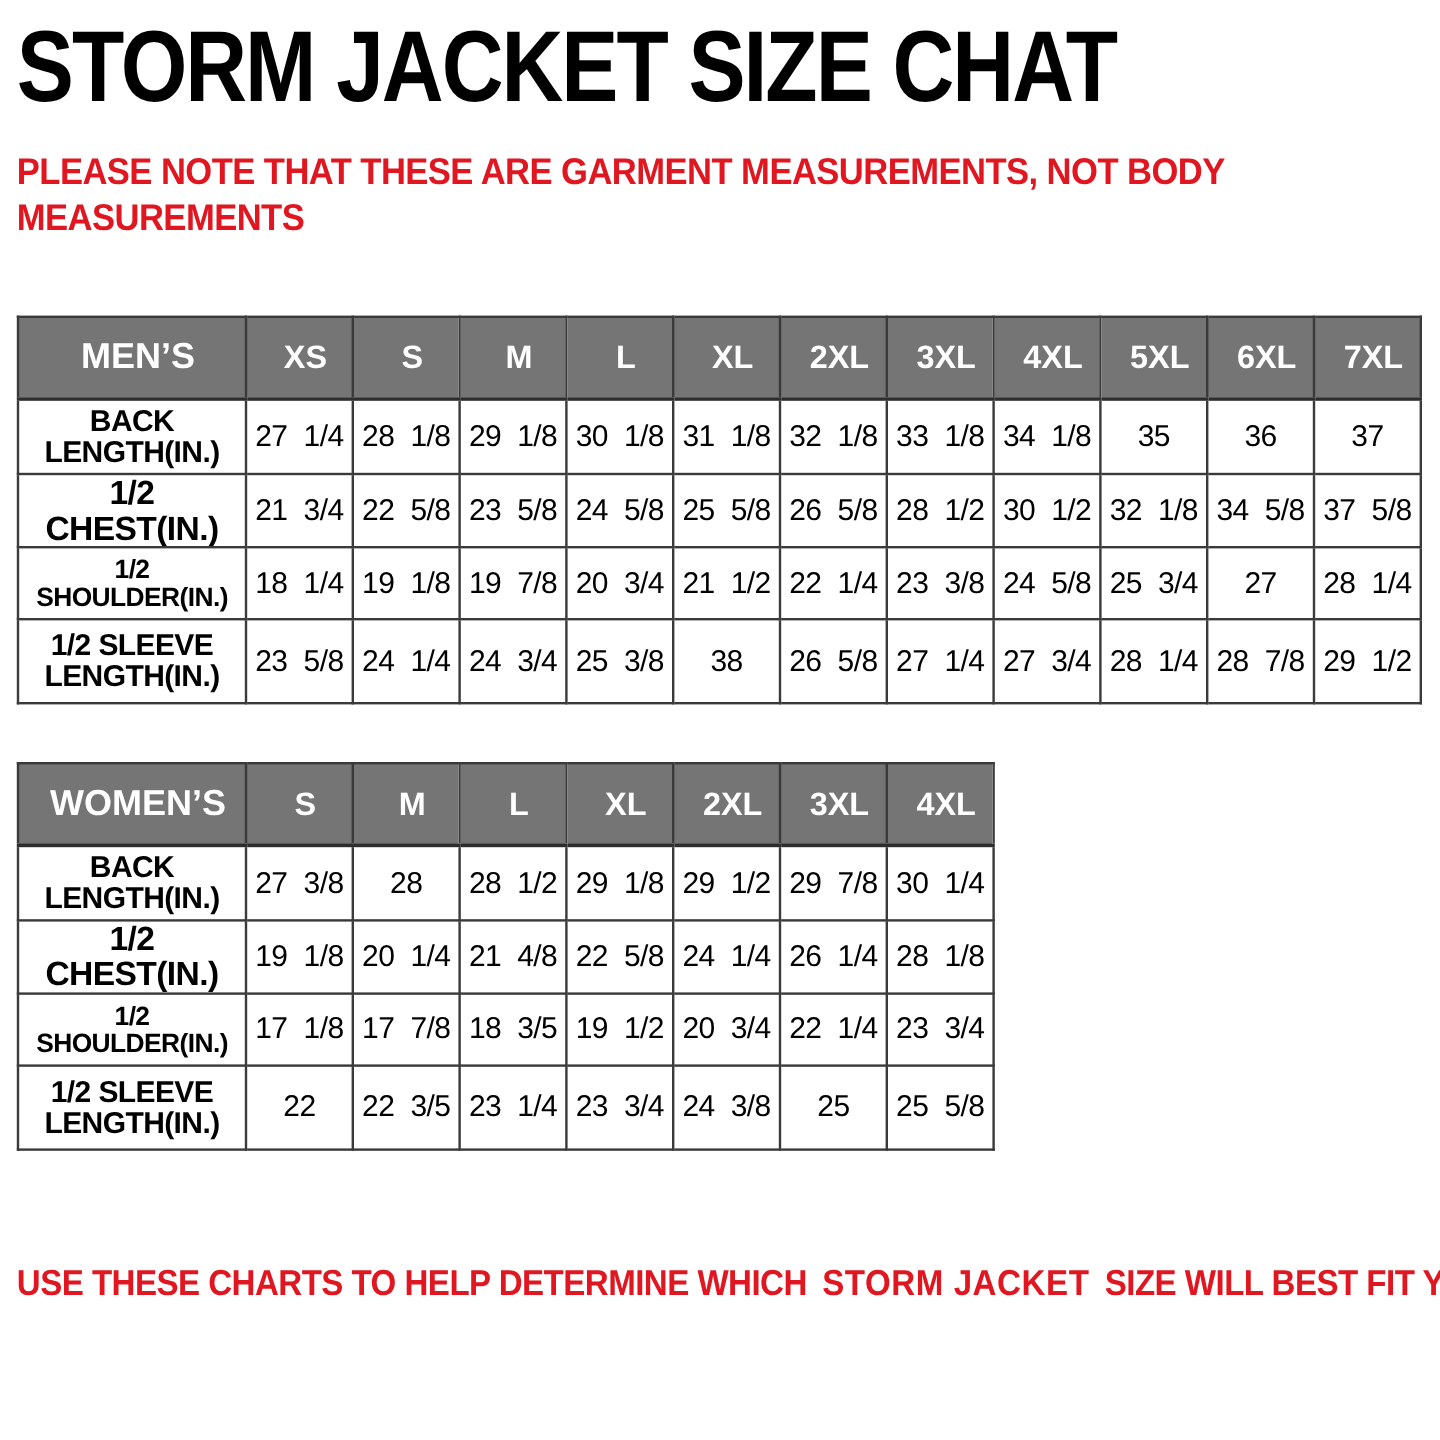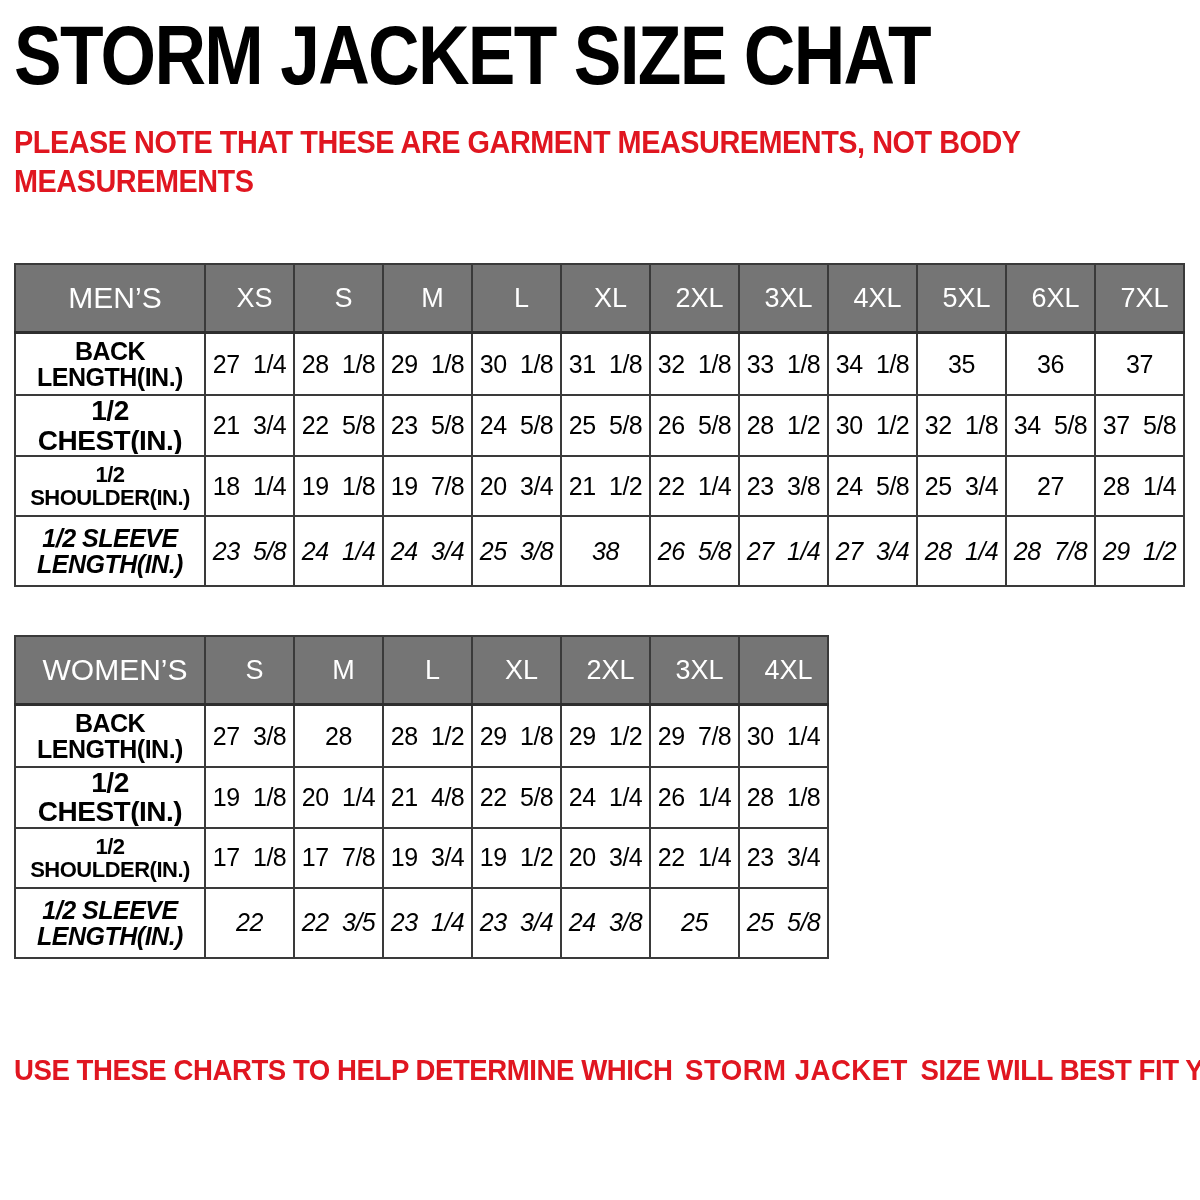--- a/index.html
+++ b/index.html
@@ -30,38 +30,38 @@
     margin-top:62px;
   }
   table.size-table.womens { margin-top:48px; }
   .size-table th, .size-table td {
     border:2px solid #3a3a3a; text-align:center; vertical-align:middle;
     padding:0 2px; overflow:hidden;
   }
   .size-table thead th {
     background:var(--header-bg, #757575);
     color:var(--header-text, #ffffff);
-    height:66px; font-size:27px; font-weight:normal;
+    height:66px; font-size:27px; font-weight:bold;
     border-bottom:3px solid #2e2e2e;
     padding-left:12px;
   }
   .size-table thead th.corner { font-size:30px; }
   .size-table td.row-label {
     font-weight:bold; font-size:25px; line-height:1.05;
     white-space:pre-line; letter-spacing:-0.5px;
   }
   .size-table tbody tr:nth-child(2) td.row-label { font-size:28px; }
   .size-table tbody tr:nth-child(3) td.row-label { font-size:22px; }
   .size-table td.value-cell {
     font-size:25px; word-spacing:7px; letter-spacing:-0.5px;
   }
   .size-table tbody tr:nth-child(1) td { height:60px; }
-  .size-table tbody tr:nth-child(2) td { height:58px;border-radius:28px; }
+  .size-table tbody tr:nth-child(2) td { height:58px; }
   .size-table tbody tr:nth-child(3) td { height:58px; }
-  .size-table tbody tr:nth-child(4) td { height:68px;font-style:italic; }
+  .size-table tbody tr:nth-child(4) td { height:68px; }
 
   .footer-note {
     margin-top:94px;
     color:var(--accent, #e01620);
     font-weight:bold; font-size:30px; letter-spacing:-0.5px;
     white-space:nowrap;
     transform:scaleX(0.92); transform-origin:0 0;
   }
   .footer-note .brand-part { letter-spacing:0.5px; padding:0 6px; }
 </style>
@@ -210,21 +210,21 @@
           <td class="value-cell">21 4/8</td>
           <td class="value-cell">22 5/8</td>
           <td class="value-cell">24 1/4</td>
           <td class="value-cell">26 1/4</td>
           <td class="value-cell">28 1/8</td>
         </tr>
         <tr>
           <td class="row-label">1/2 SHOULDER(IN.)</td>
           <td class="value-cell">17 1/8</td>
           <td class="value-cell">17 7/8</td>
-          <td class="value-cell">19 3/4</td>
+          <td class="value-cell">18 3/5</td>
           <td class="value-cell">19 1/2</td>
           <td class="value-cell">20 3/4</td>
           <td class="value-cell">22 1/4</td>
           <td class="value-cell">23 3/4</td>
         </tr>
         <tr>
           <td class="row-label">1/2 SLEEVE
 LENGTH(IN.)</td>
           <td class="value-cell">22</td>
           <td class="value-cell">22 3/5</td>

